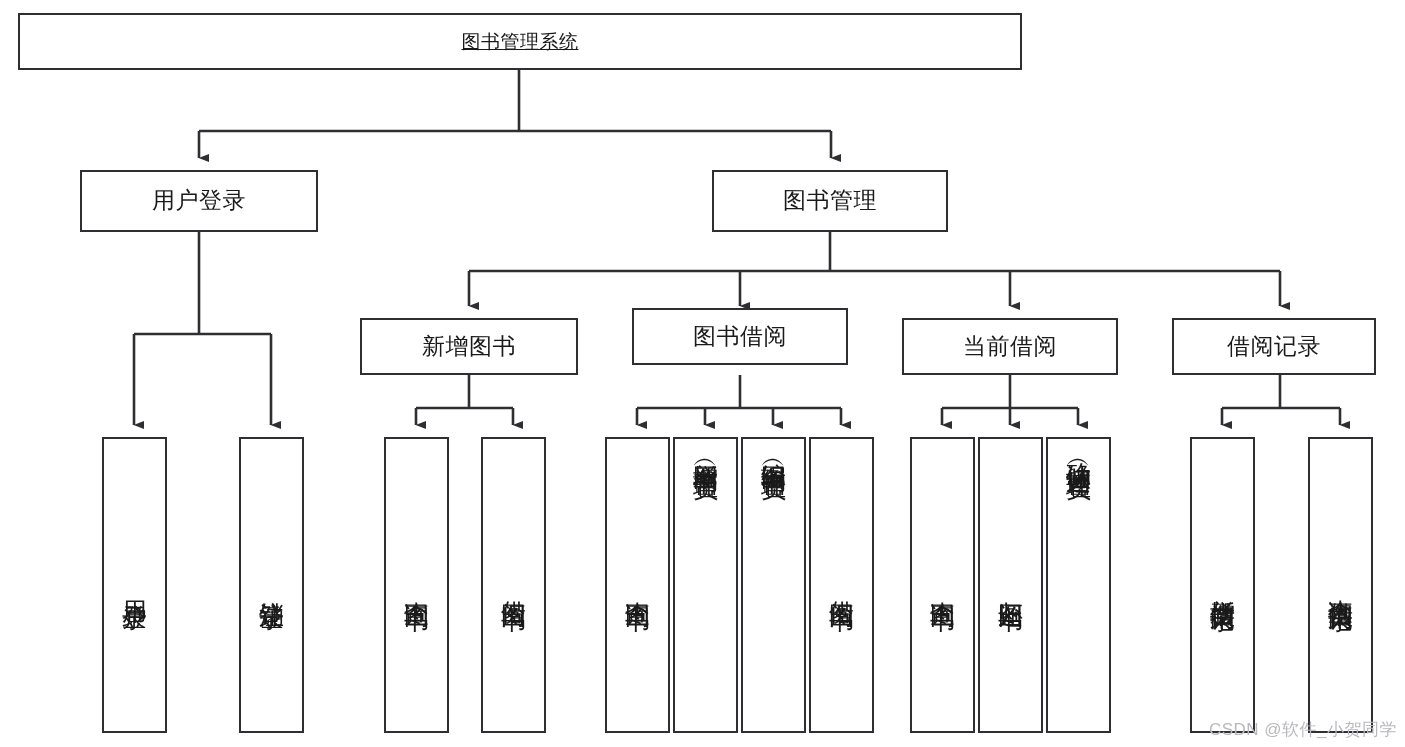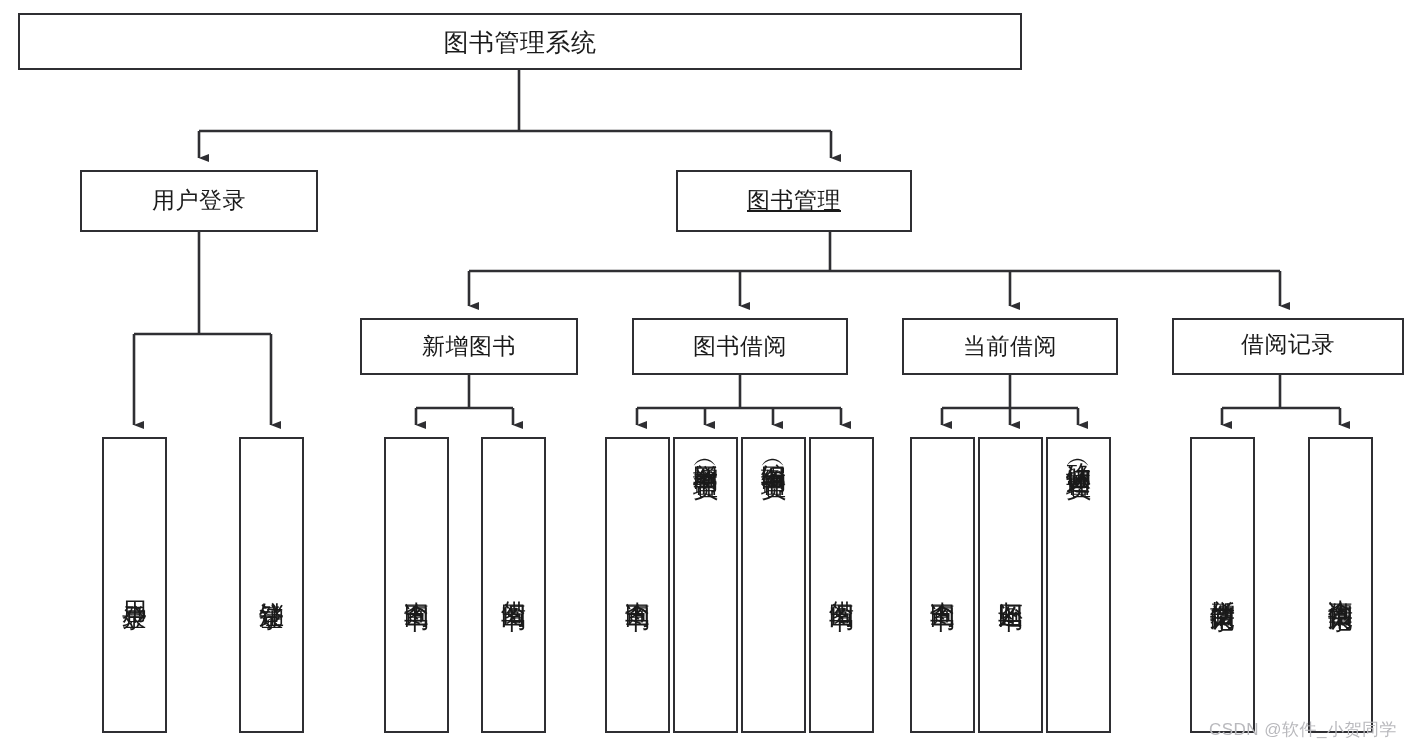--- a/index.html
+++ b/index.html
@@ -40,21 +40,22 @@
     display: block;
     line-height: 1.12;
     white-space: nowrap;
   }
   
   .node.horiz .node-label {
     font-size: 23px;
     letter-spacing: 0.5px;
   }
   .node.root .node-label {
-    font-size: 25px;
+    font-size: 19px;
+    text-decoration: underline;
   }
   
   .node.leaf {
     align-items: flex-start;
     justify-content: center;
     padding-top: 4px;
   }
   .node.leaf .node-label {
     writing-mode: vertical-rl;
     text-orientation: upright;
@@ -136,37 +137,37 @@
   </svg>
 
   <div class="node horiz root" style="left:18px; top:13px; width:1004px; height:57px;">
     <span class="node-label">图书管理系统</span>
   </div>
 
   <div class="node horiz" style="left:80px; top:170px; width:238px; height:62px;">
     <span class="node-label">用户登录</span>
   </div>
 
-  <div class="node horiz" style="left:676px; top:170px; width:236px; height:62px;text-decoration:underline;">
+  <div class="node horiz" style="left:712px; top:170px; width:236px; height:62px;">
     <span class="node-label">图书管理</span>
   </div>
 
   <div class="node horiz" style="left:360px; top:318px; width:218px; height:57px;">
     <span class="node-label">新增图书</span>
   </div>
 
-  <div class="node horiz" style="left:632px; top:318px; width:216px; height:57px;">
+  <div class="node horiz" style="left:632px; top:308px; width:216px; height:57px;">
     <span class="node-label">图书借阅</span>
   </div>
 
   <div class="node horiz" style="left:902px; top:318px; width:216px; height:57px;font-family:Liberation Serif, serif;">
     <span class="node-label">当前借阅</span>
   </div>
 
-  <div class="node horiz" style="left:1172px; top:318px; width:232px; height:57px;font-family:Liberation Mono, monospace;">
+  <div class="node horiz" style="left:1172px; top:318px; width:204px; height:57px;">
     <span class="node-label">借阅记录</span>
   </div>
 
   <div class="node leaf short" style="left:102px; top:437px; width:65px; height:296px;">
     <span class="node-label">用户登录</span>
   </div>
 
   <div class="node leaf short" style="left:239px; top:437px; width:65px; height:296px;">
     <span class="node-label">注销登录</span>
   </div>

